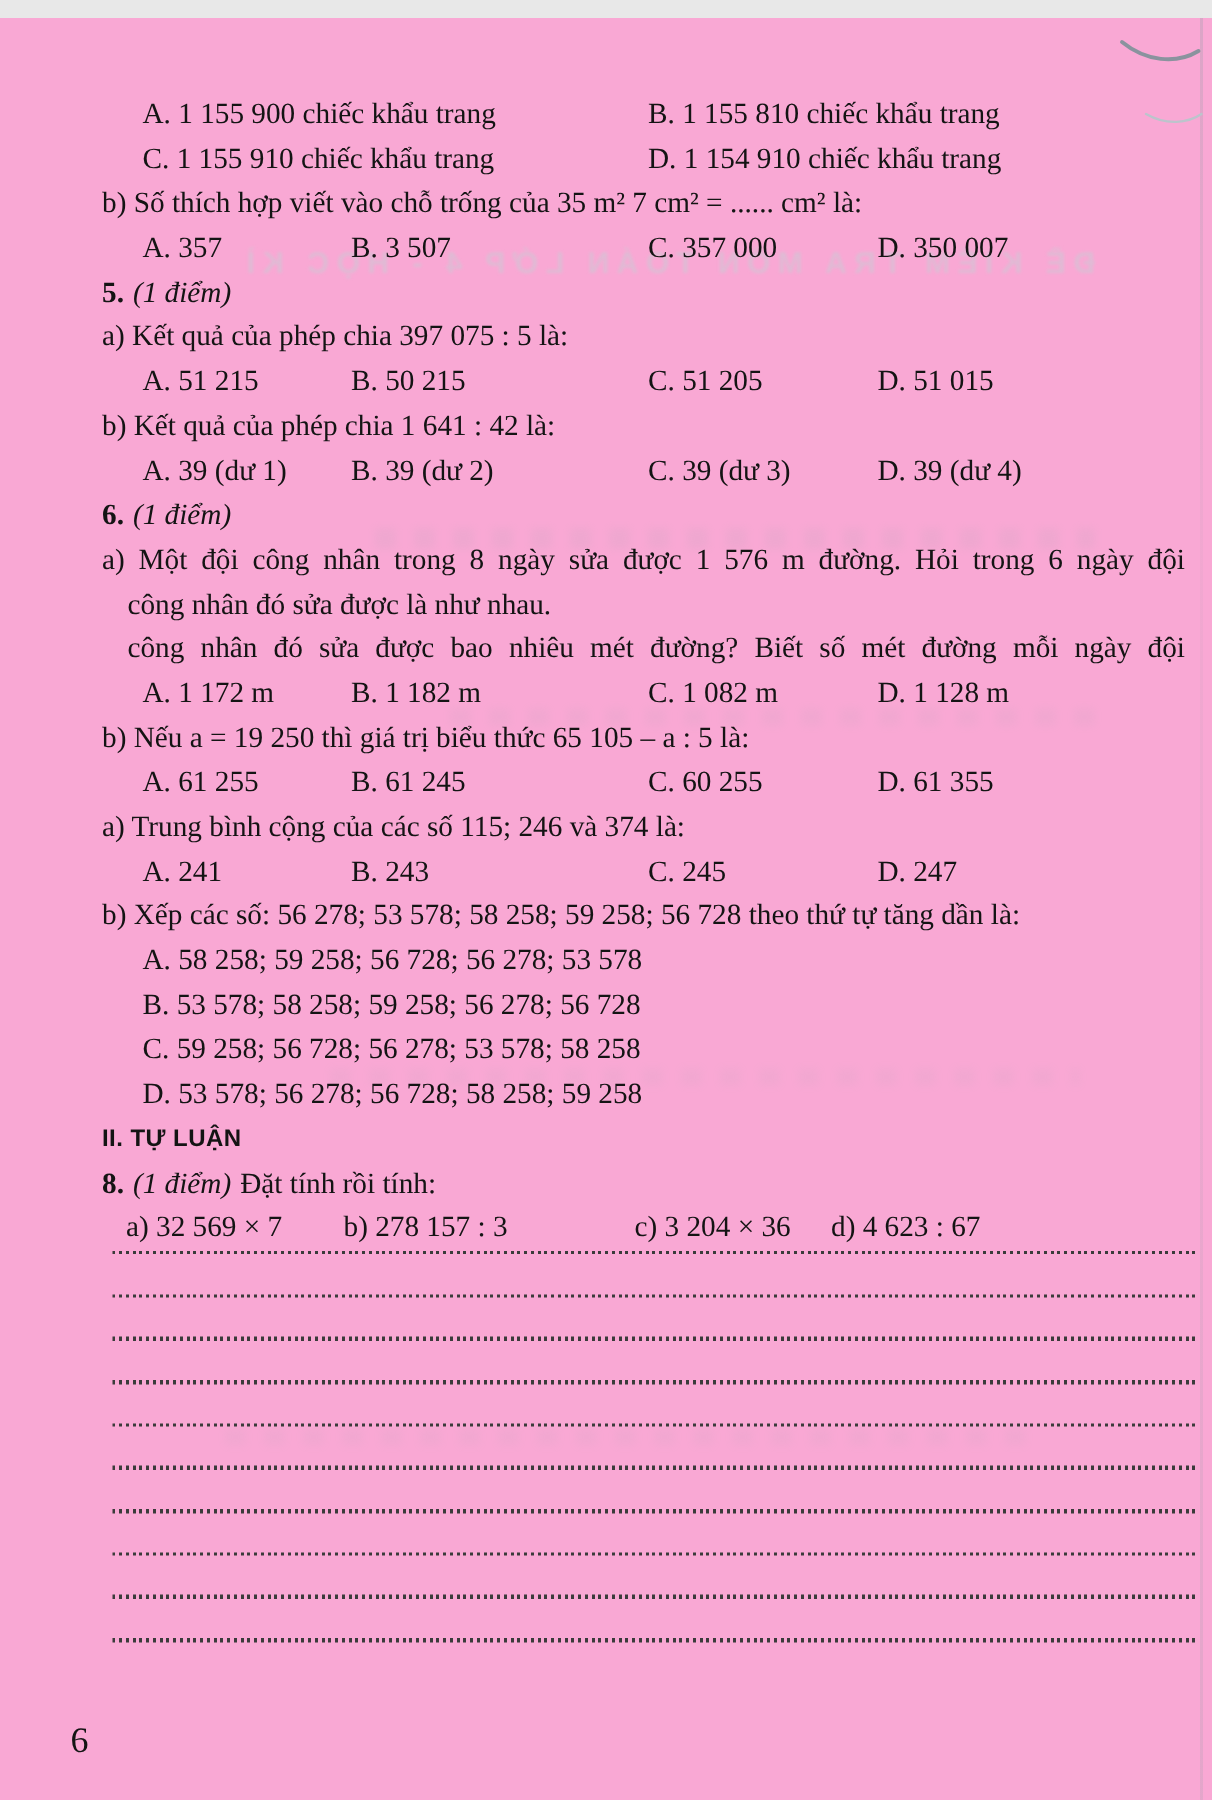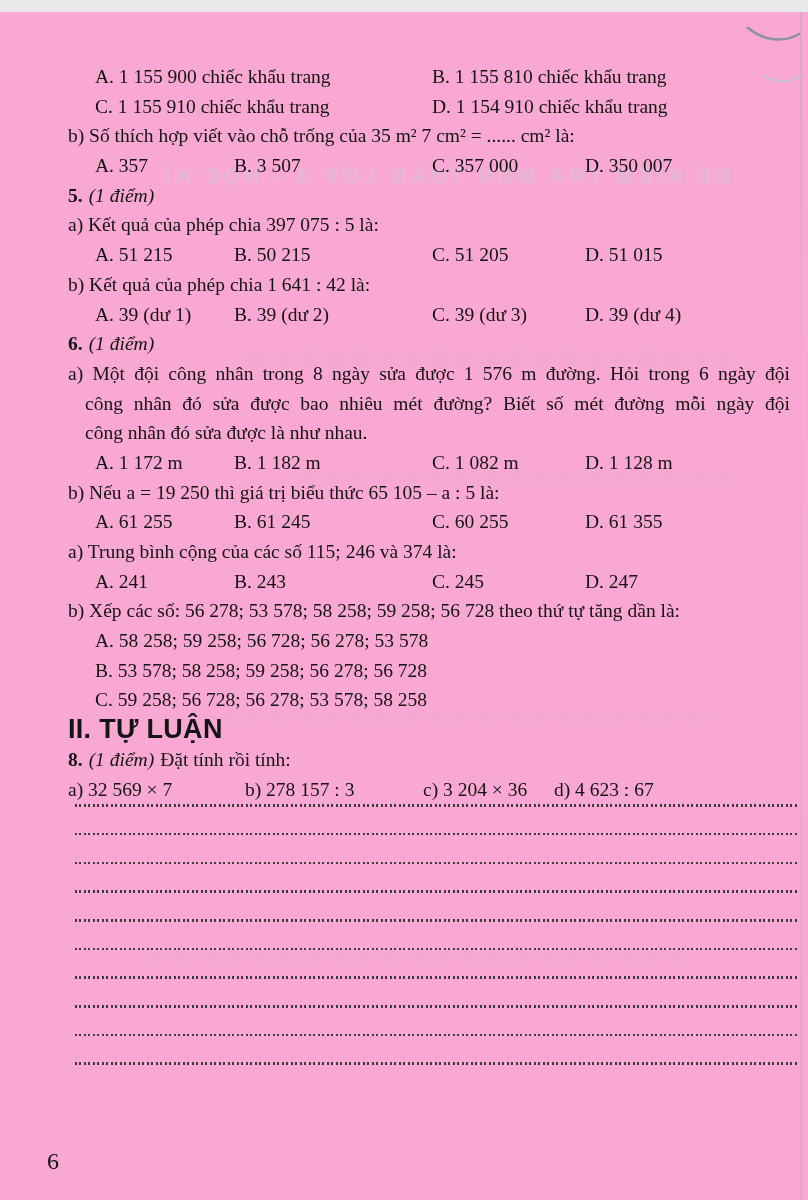--- a/index.html
+++ b/index.html
@@ -9,25 +9,25 @@
     font-family:"Liberation Serif",serif;color:#141414;text-decoration:underline;
   }
   .content{position:absolute;left:68px;top:50px;width:730px;font-size:19.5px;}
   .line{position:relative;height:29.7px;line-height:29.7px;white-space:nowrap;}
   .line.wrap{white-space:normal;}
   .just{text-align:justify;text-align-last:justify;padding-right:8px;}
   .ind17{padding-left:17px;}
   .ind27{padding-left:27px;}
   .opt{position:absolute;top:0;white-space:nowrap;}
   .pa{left:27px;} .pb{left:166px;} .pc{left:364px;} .pd{left:517px;}
-  .qa{left:0;}  .qb{left:177px;text-align:right;} .qc{left:355px;} .qd{left:486px;}
+  .qa{left:16px;}  .qb{left:161px;text-align:right;} .qc{left:355px;} .qd{left:486px;}
   .qn{font-weight:bold;}
   .pts{font-style:italic;margin-left:6px;text-align:center;}
   .after-pts{margin-left:6px;}
-  .sect{font-family:"Liberation Sans",sans-serif;font-weight:bold;font-size:27px;letter-spacing:.3px;}
+  .sect{font-family:"Liberation Sans",sans-serif;font-weight:bold;font-size:16px;letter-spacing:.3px;}
   .answers{margin-top:0;}
   .dotline{
     height:2.6px;width:724px;margin-left:7px;
     background:repeating-linear-gradient(90deg,#3b3b3b 0 1.9px,transparent 1.9px 4.5px);
   }
   .dotline + .dotline{margin-top:26.1px;}
   .pagenum{position:absolute;left:47px;top:1134px;font-size:24px;line-height:30px;}
   
   .ghost{
     position:absolute;left:130px;top:153px;width:600px;
@@ -95,22 +95,22 @@
       <span class="opt pa">A. 39 (dư 1)</span>
       <span class="opt pb">B. 39 (dư 2)</span>
       <span class="opt pc">C. 39 (dư 3)</span>
       <span class="opt pd">D. 39 (dư 4)</span>
     </div>
 
     <div class="line">
       <span class="qn">6.</span><span class="pts">(1 điểm)</span>
     </div>
     <div class="line wrap just">a) Một đội công nhân trong 8 ngày sửa được 1 576 m đường. Hỏi trong 6 ngày đội</div>
+    <div class="line ind17">công nhân đó sửa được là như nhau.</div>
     <div class="line wrap just ind17">công nhân đó sửa được bao nhiêu mét đường? Biết số mét đường mỗi ngày đội</div>
-    <div class="line ind17">công nhân đó sửa được là như nhau.</div>
     <div class="line">
       <span class="opt pa">A. 1 172 m</span>
       <span class="opt pb">B. 1 182 m</span>
       <span class="opt pc">C. 1 082 m</span>
       <span class="opt pd">D. 1 128 m</span>
     </div>
     <div class="line">b) Nếu a = 19 250 thì giá trị biểu thức 65 105 – a : 5 là:</div>
     <div class="line">
       <span class="opt pa">A. 61 255</span>
       <span class="opt pb">B. 61 245</span>
@@ -122,20 +122,21 @@
     <div class="line">
       <span class="opt pa">A. 241</span>
       <span class="opt pb">B. 243</span>
       <span class="opt pc">C. 245</span>
       <span class="opt pd">D. 247</span>
     </div>
     <div class="line">b) Xếp các số: 56 278; 53 578; 58 258; 59 258; 56 728 theo thứ tự tăng dần là:</div>
     <div class="line ind27">A. 58 258; 59 258; 56 728; 56 278; 53 578</div>
     <div class="line ind27">B. 53 578; 58 258; 59 258; 56 278; 56 728</div>
     <div class="line ind27">C. 59 258; 56 728; 56 278; 53 578; 58 258</div>
+    <div class="line ind27">D. 53 578; 56 278; 56 728; 58 258; 59 258</div>
 
     <div class="line sect">II. TỰ LUẬN</div>
 
     <div class="line">
       <span class="qn">8.</span><span class="pts">(1 điểm)</span><span class="after-pts">Đặt tính rồi tính:</span>
     </div>
     <div class="line">
       <span class="opt qa">a) 32 569 × 7</span>
       <span class="opt qb">b) 278 157 : 3</span>
       <span class="opt qc">c) 3 204 × 36</span>

